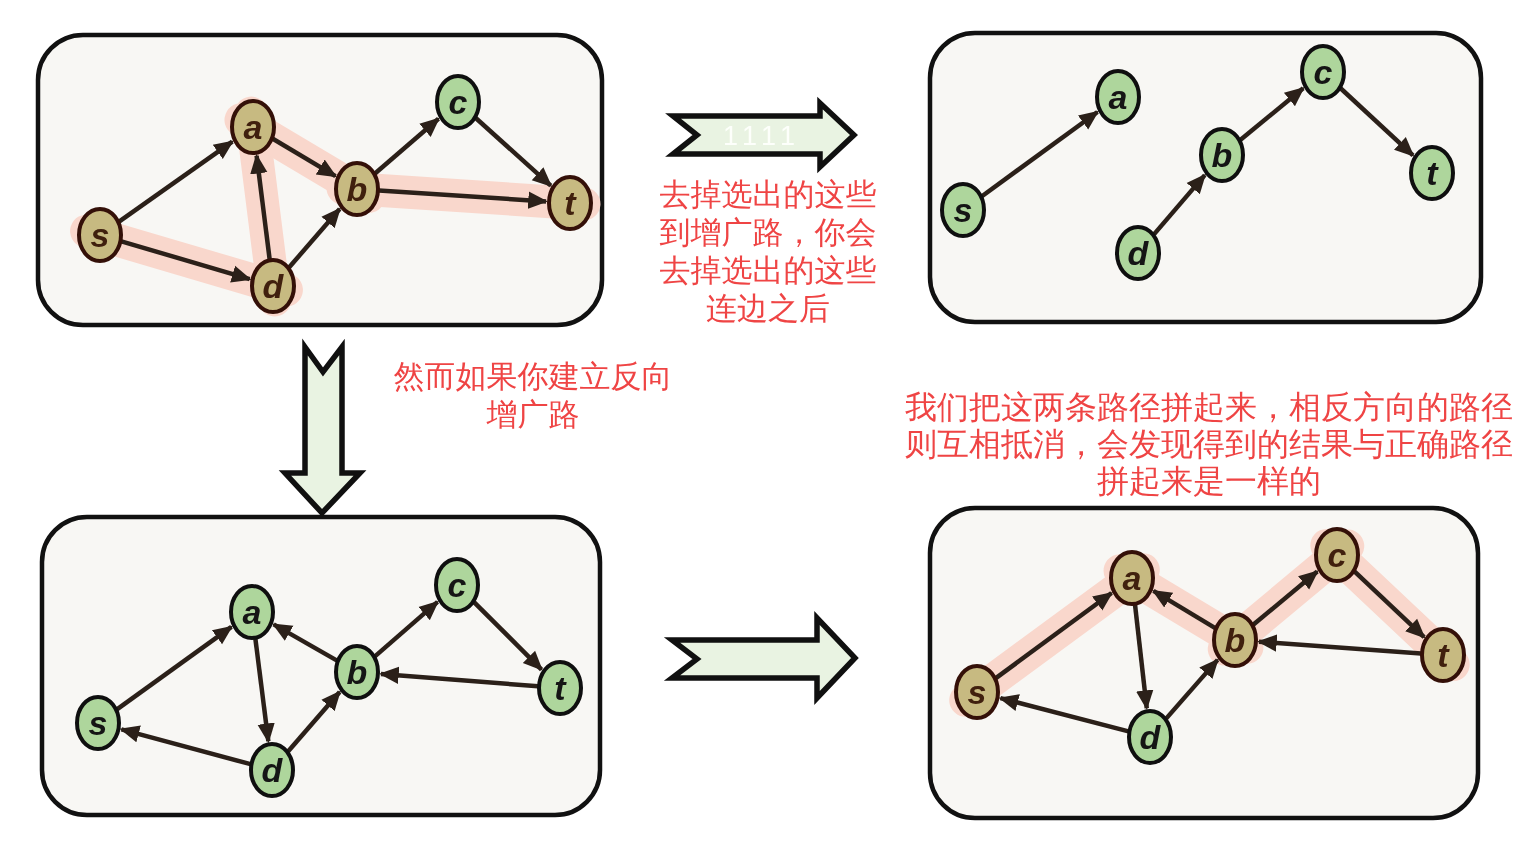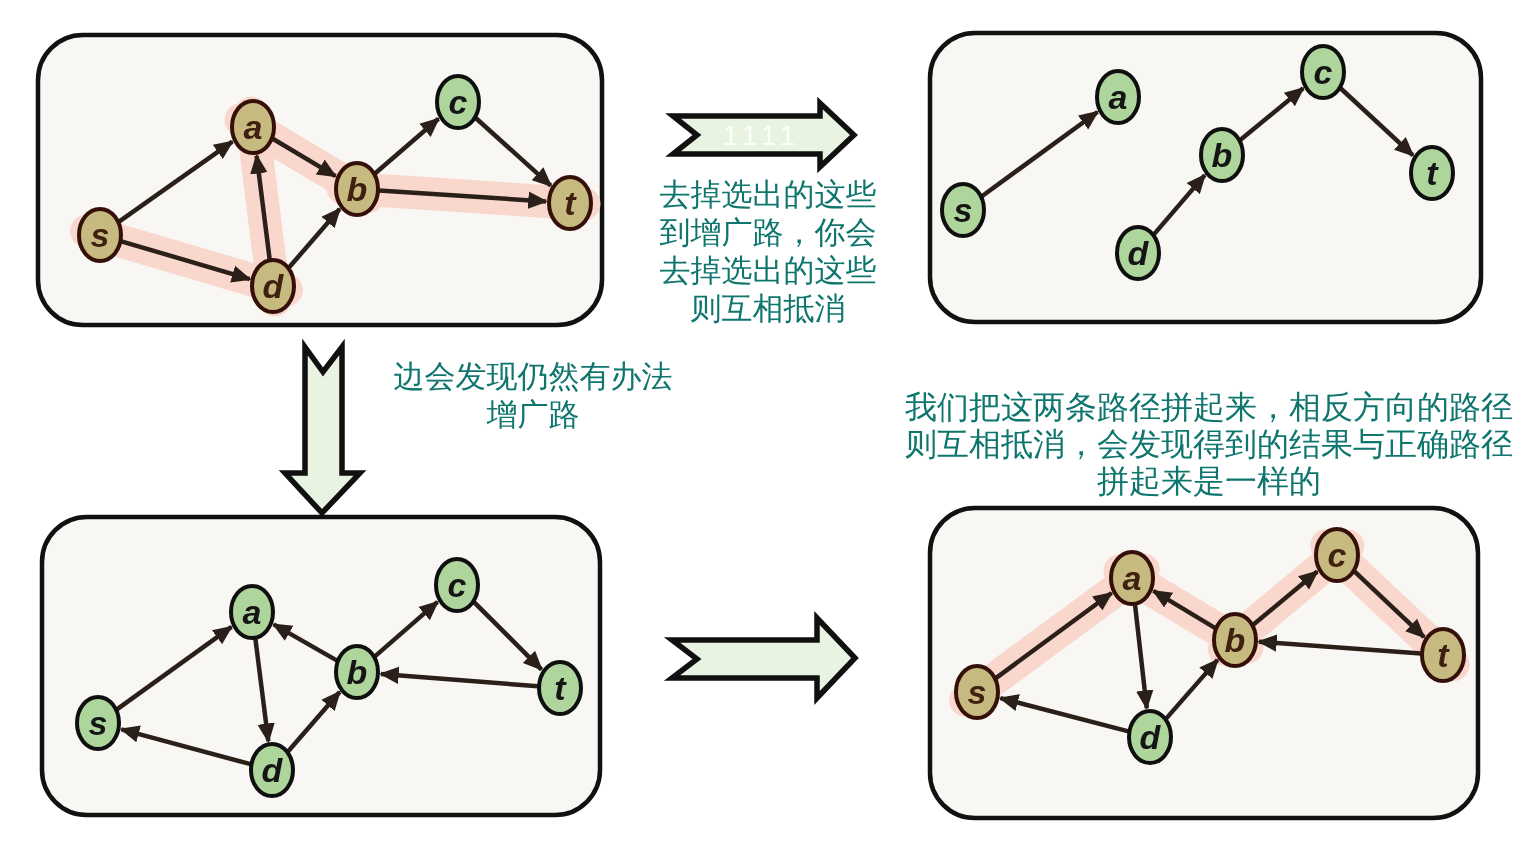--- a/index.html
+++ b/index.html
@@ -1,19 +1,19 @@
 <!DOCTYPE html>
 <html><head>
 <meta charset="utf-8">
 <style>
   html,body{margin:0;padding:0;background:#ffffff;}
   #stage{position:relative;width:1534px;height:848px;background:#ffffff;overflow:hidden;
          font-family:"Liberation Sans",sans-serif;}
   #diagram{position:absolute;left:0;top:0;}
-  .caption{position:absolute;text-align:center;color:#0f766e;
+  .caption{position:absolute;text-align:center;color:#ef4444;
            font-family:"Liberation Serif",serif;font-size:31px;line-height:38px;}
   #caption-top{left:608px;top:176px;width:320px;}
   #caption-mid-left{left:353px;top:358px;width:360px;}
   #caption-right{left:879px;top:389px;width:660px;font-size:32px;line-height:37px;}
 </style>
 </head>
 <body>
 
 <div id="stage">
   <svg id="diagram" width="1534" height="848" viewBox="0 0 1534 848" xmlns="http://www.w3.org/2000/svg">
@@ -160,24 +160,24 @@
       </g>
       <polygon points="673,116 820,116 820,103 854,135 820,167 820,154 673,154 697,135" fill="#e9f3e2" stroke="#101010" stroke-width="5.5" stroke-linejoin="miter"></polygon>
       <text x="762" y="145" text-anchor="middle" fill="#fdfffb" font-size="27" letter-spacing="6" font-family="&quot;Liberation Sans&quot;, sans-serif">1111</text>
       <polygon points="305,347 323,372 342,347 342,473 360,473 322,513 285,473 305,473" fill="#e9f3e2" stroke="#101010" stroke-width="5.5" stroke-linejoin="miter"></polygon>
       <polygon points="672,640 817,640 817,618 855,658 817,698 817,678 672,678 697,659" fill="#e9f3e2" stroke="#101010" stroke-width="5.5" stroke-linejoin="miter"></polygon>
     </svg>
   <div class="caption" id="caption-top">
       <div>去掉选出的这些</div>
       <div>到增广路，你会</div>
       <div>去掉选出的这些</div>
-      <div>则互相抵消</div>
+      <div>连边之后</div>
     </div>
   <div class="caption" id="caption-mid-left">
-      <div>边会发现仍然有办法</div>
+      <div>然而如果你建立反向</div>
       <div>增广路</div>
     </div>
   <div class="caption" id="caption-right">
       <div>我们把这两条路径拼起来，相反方向的路径</div>
       <div>则互相抵消，会发现得到的结果与正确路径</div>
       <div>拼起来是一样的</div>
     </div>
 </div>
 
 </body></html>

